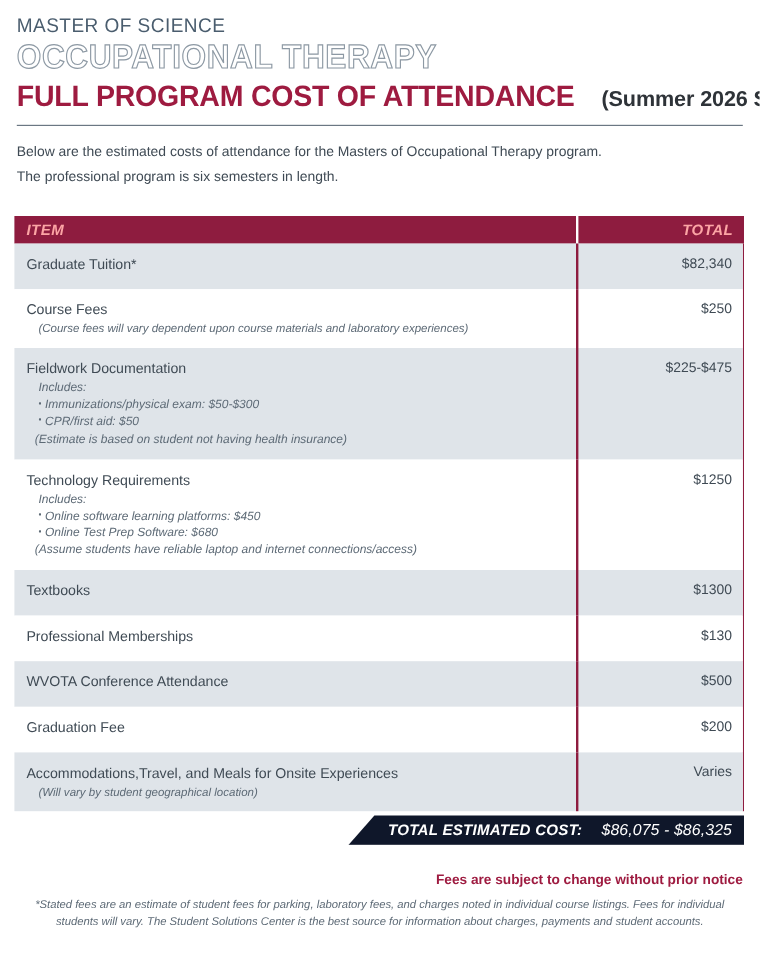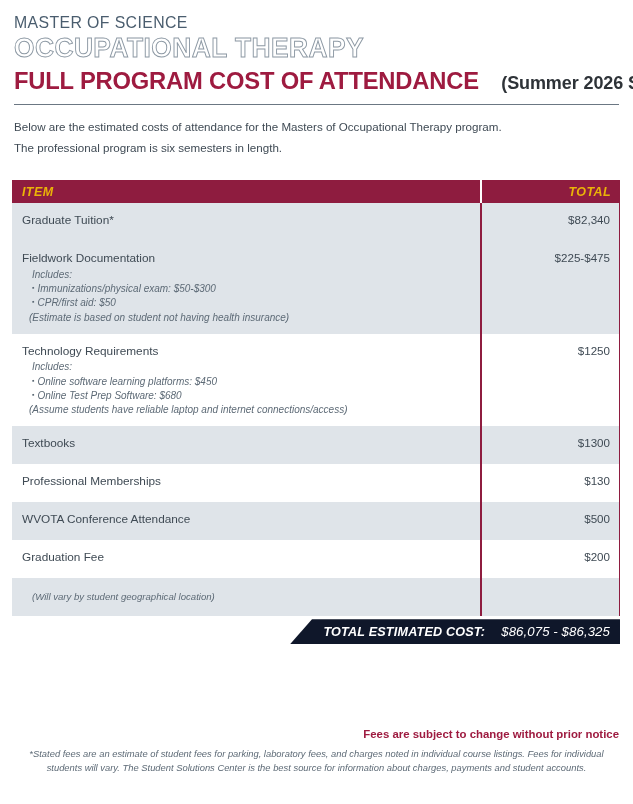--- a/index.html
+++ b/index.html
@@ -84,21 +84,21 @@
   }
 
   
   .table-wrap {
     margin: 23px 13px 0 12px;
     position: relative;
   }
   .t-head {
     display: flex;
     background: #8e1c3f;
-    color: #eab308;
+    color: #fca5a5;
     height: 23px;
     align-items: center;
   }
   .t-head .c-item {
     flex: 0 0 468px;
     padding-left: 10px;
     box-sizing: border-box;
     font-style: italic;
     font-weight: 700;
     font-size: 12.5px;
@@ -264,20 +264,28 @@
     <div class="c-total">TOTAL</div>
   </div>
   <div class="t-body" id="table-body">
       <div class="t-row alt">
         <div class="c-item">
           <div class="row-title">Graduate Tuition*</div>
         </div>
         <div class="c-div"></div>
         <div class="c-total">$82,340</div>
       </div>
+      <div class="t-row">
+        <div class="c-item">
+          <div class="row-title">Course Fees</div>
+          <div class="sub-note">(Course fees will vary dependent upon course materials and laboratory experiences)</div>
+        </div>
+        <div class="c-div"></div>
+        <div class="c-total">$250</div>
+      </div>
       <div class="t-row alt">
         <div class="c-item">
           <div class="row-title">Fieldwork Documentation</div>
           <div class="row-details">
             <div>Includes:</div>
             <div class="bullet">Immunizations/physical exam: $50-$300</div>
             <div class="bullet">CPR/first aid: $50</div>
             <div class="note">(Estimate is based on student not having health insurance)</div>
           </div>
         </div>
@@ -320,23 +328,25 @@
       </div>
       <div class="t-row">
         <div class="c-item">
           <div class="row-title">Graduation Fee</div>
         </div>
         <div class="c-div"></div>
         <div class="c-total">$200</div>
       </div>
       <div class="t-row alt">
         <div class="c-item">
+          <div class="row-title">Accommodations,Travel, and Meals for Onsite Experiences</div>
           <div class="sub-note">(Will vary by student geographical location)</div>
         </div>
         <div class="c-div"></div>
+        <div class="c-total">Varies</div>
       </div>
     </div>
 
   <div class="total-bar">
     <span class="total-label">TOTAL ESTIMATED COST:</span>
     <span class="total-value">$86,075 - $86,325</span>
   </div>
 </div>
 
 <div class="footer">

